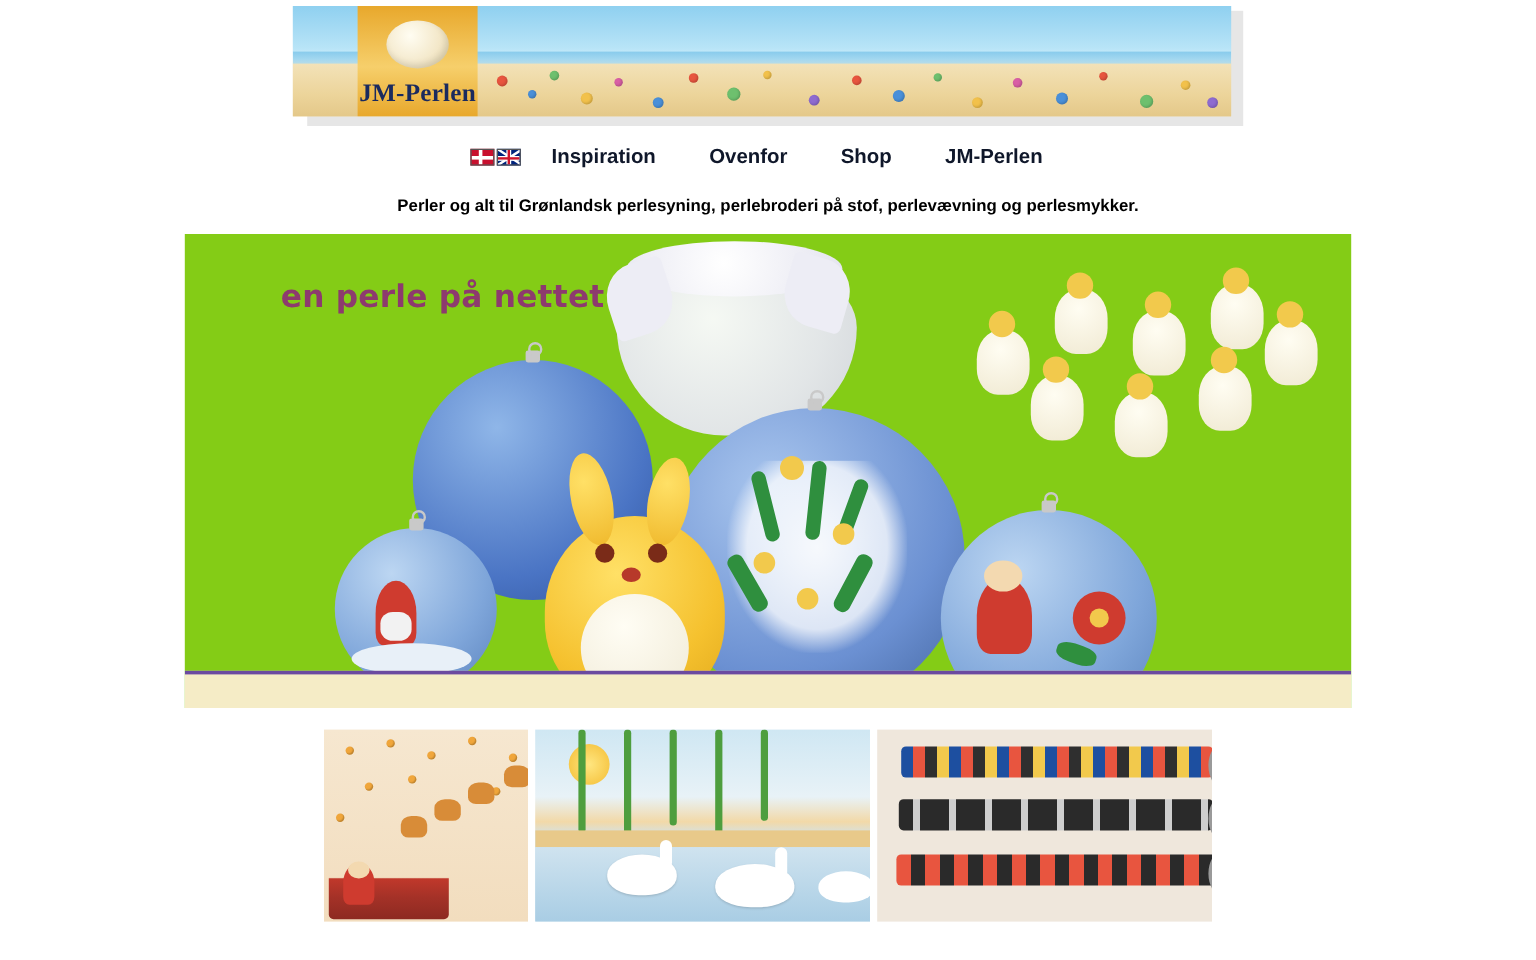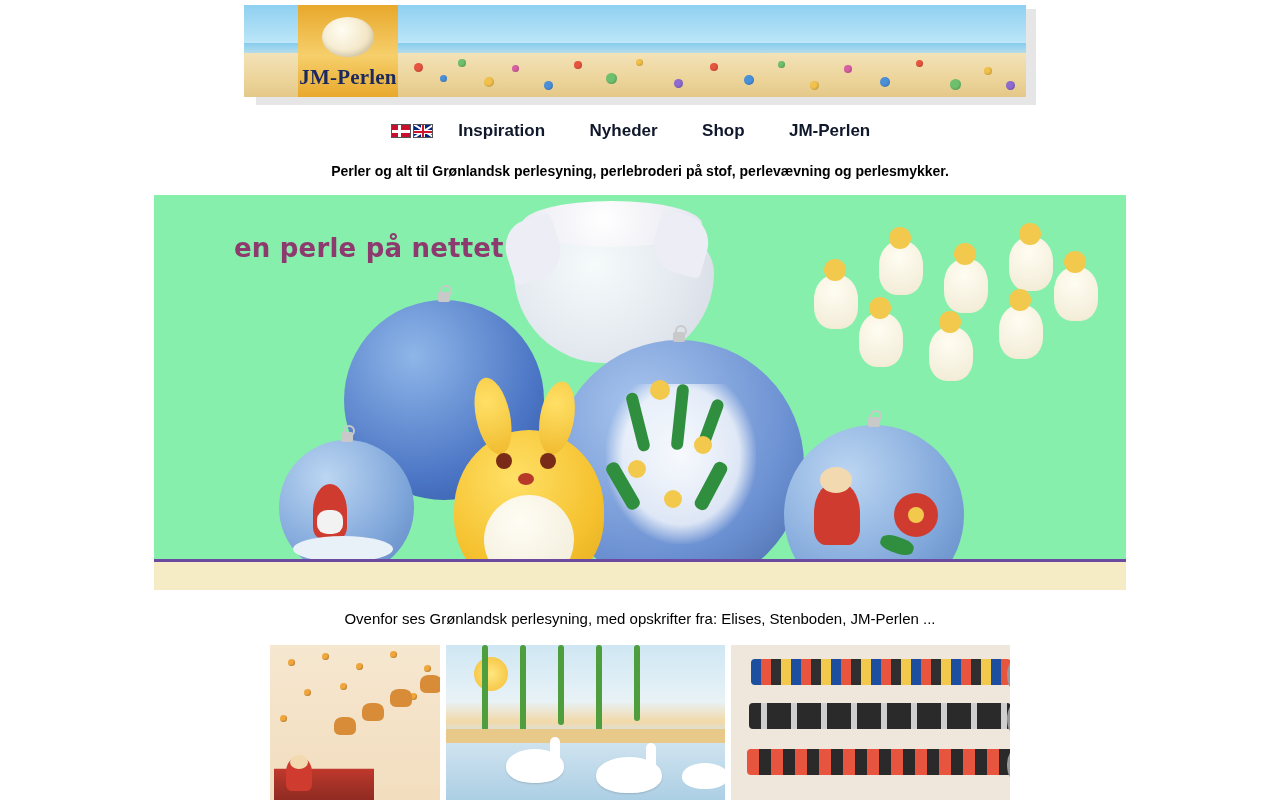--- a/index.html
+++ b/index.html
@@ -163,21 +163,21 @@
     font-weight: bold;
     color: #000;
   }
 
   
   .hero {
     position: relative;
     width: 972px;
     height: 395px;
     margin: 16px auto 0 auto;
-    background: #86efac;
+    background: #84cc16;
     overflow: hidden;
   }
   .hero-caption {
     position: absolute;
     left: 80px;
     top: 38px;
     font-size: 26px;
     font-weight: bold;
     color: #8d3a6e;
     font-family: "DejaVu Sans", sans-serif;
@@ -333,21 +333,21 @@
       <a class="logo-box" href="#">
         <div class="logo-pearl"></div>
         <div class="logo-text">JM-Perlen</div>
       </a>
     </div>
   </div>
 
   <div class="navbar">
     <a href="#" class="flag flag-dk" title="Dansk"></a><a href="#" class="flag flag-uk" title="English"><span class="d1"></span><span class="d2"></span><span class="h"></span><span class="v"></span><span class="h2"></span><span class="v2"></span></a>
     <a href="#" class="nav-link">Inspiration</a>
-    <a href="#" class="nav-link">Nyheder</a>
+    <a href="#" class="nav-link">Ovenfor</a>
     <a href="#" class="nav-link">Shop</a>
     <a href="#" class="nav-link">JM-Perlen</a>
   </div>
 
   <div class="tagline">Perler og alt til Grønlandsk perlesyning, perlebroderi på stof, perlevævning og perlesmykker.</div>
 
   <div class="hero" title="Grønlandsk perlesyning: perlekugler, perlekanin og perleengle">
 
     <div class="hero-caption">en perle på nettet</div>
 
@@ -413,21 +413,20 @@
     <div class="bead-tex" style="position:absolute;left:322px;top:182px;width:34px;height:78px;border-radius:50%;background:radial-gradient(circle at 40% 30%, #ffe066, #f0b92c);transform:rotate(-12deg);"></div>
     <div class="bead-tex" style="position:absolute;left:386px;top:186px;width:34px;height:74px;border-radius:50%;background:radial-gradient(circle at 40% 30%, #ffe066, #f0b92c);transform:rotate(10deg);"></div>
     <div style="position:absolute;left:330px;top:300px;width:90px;height:90px;border-radius:50%;background:radial-gradient(circle at 40% 30%, #fffdf4, #f0ead6);"></div>
     <div style="position:absolute;left:342px;top:258px;width:16px;height:16px;border-radius:50%;background:#7a2b18;"></div>
     <div style="position:absolute;left:386px;top:258px;width:16px;height:16px;border-radius:50%;background:#7a2b18;"></div>
     <div style="position:absolute;left:364px;top:278px;width:16px;height:12px;border-radius:50%;background:#b7392a;"></div>
 
     <div class="hero-shelf"></div>
   </div>
 
-  <div class="subcaption">Ovenfor ses Grønlandsk perlesyning, med opskrifter fra: Elises, Stenboden, JM-Perlen ...</div>
 
   <div class="thumbs">
 
     <a href="#" class="thumb t1" title="Julemand med rensdyrslæde i perler">
       <span class="dot" style="left:18px;top:14px;"></span>
       <span class="dot" style="left:52px;top:8px;"></span>
       <span class="dot" style="left:86px;top:18px;"></span>
       <span class="dot" style="left:120px;top:6px;"></span>
       <span class="dot" style="left:154px;top:20px;"></span>
       <span class="dot" style="left:34px;top:44px;"></span>

